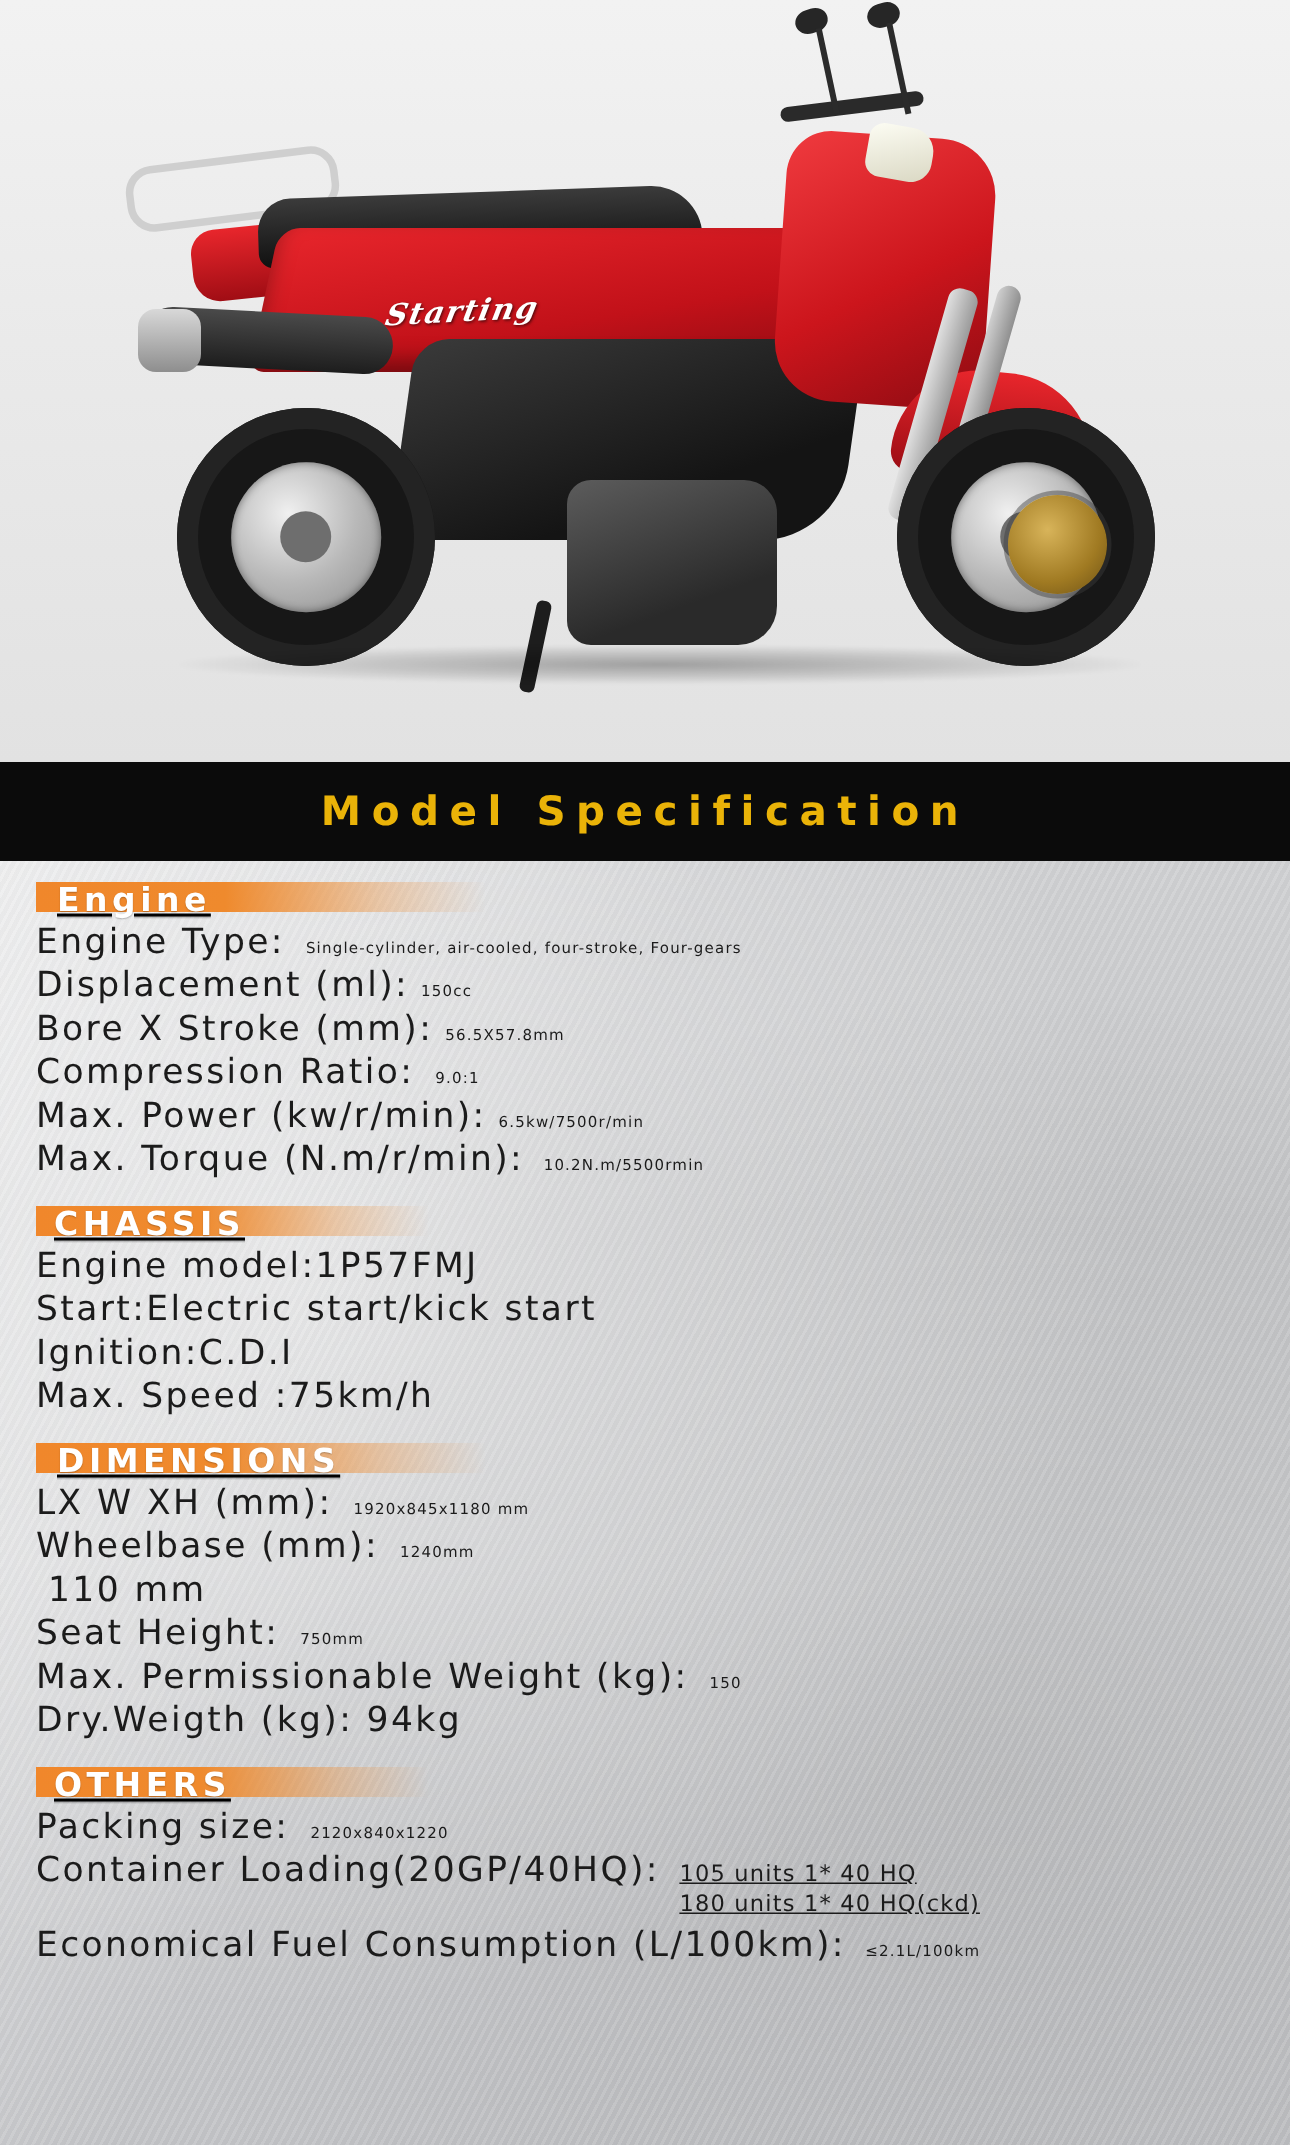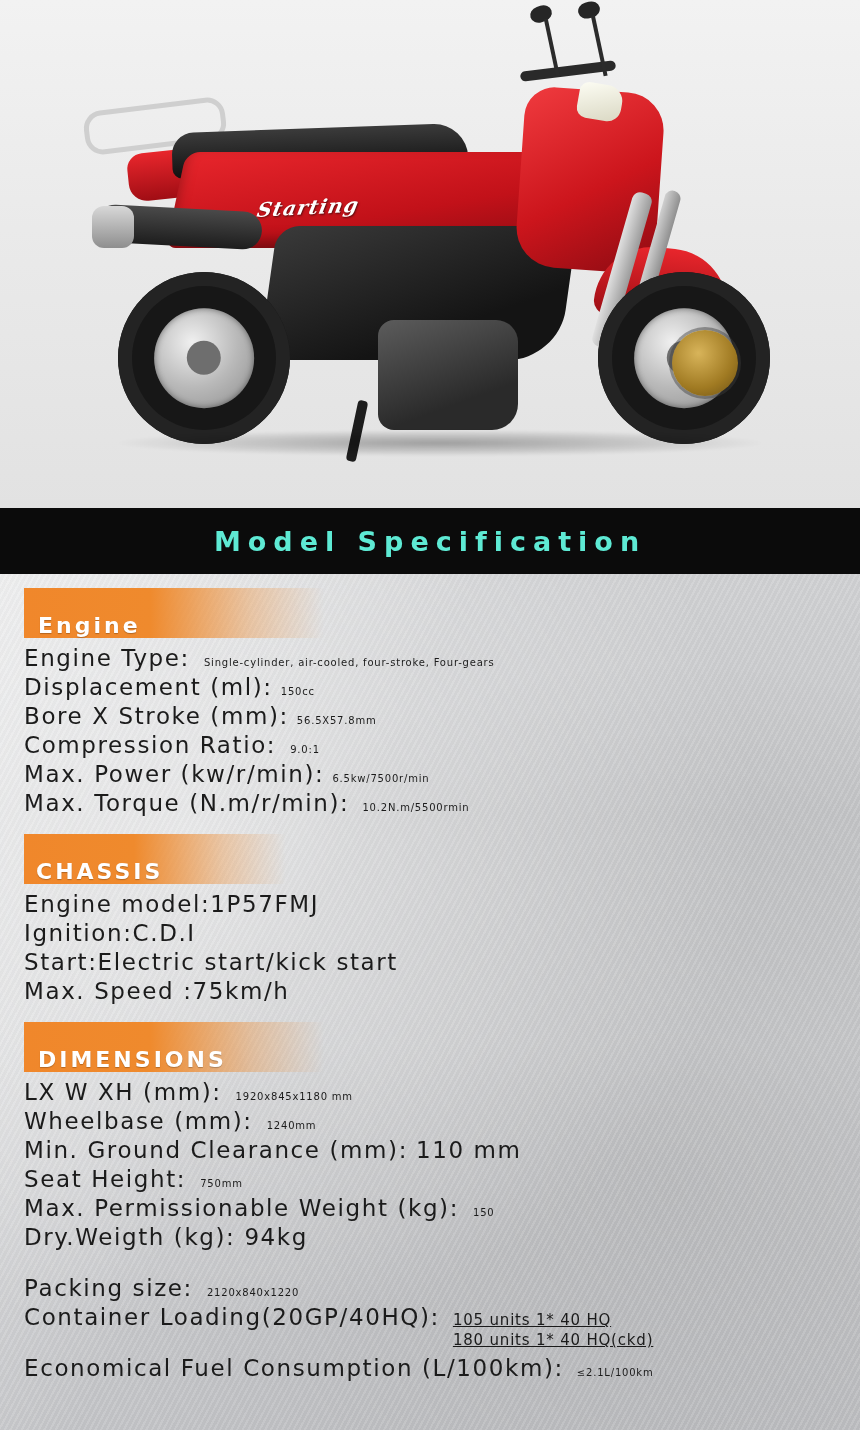--- a/index.html
+++ b/index.html
@@ -246,21 +246,21 @@
   .title-bar {
     position: relative;
     width: 860px;
     height: 66px;
     background: #0b0b0b;
     display: flex;
     align-items: center;
     justify-content: center;
   }
   .title-bar .title-text {
-    color: #5eead4;
+    color: #eab308;
     font-size: 27px;
     font-weight: bold;
     letter-spacing: 7px;
     font-family: "DejaVu Sans", sans-serif;
   }
 
   
   .spec-body {
     position: relative;
     width: 860px;
@@ -279,27 +279,28 @@
       repeating-linear-gradient(118deg, rgba(255,255,255,0.10) 0px, rgba(255,255,255,0.10) 2px, rgba(0,0,0,0.015) 2px, rgba(0,0,0,0.015) 5px),
       radial-gradient(ellipse at 22% 30%, rgba(255,255,255,0.5) 0%, rgba(255,255,255,0) 60%),
       radial-gradient(ellipse at 78% 72%, rgba(0,0,0,0.08) 0%, rgba(0,0,0,0) 62%);
     pointer-events: none;
   }
   .section { position: relative; z-index: 2; }
 
   .sec-head {
     position: relative;
     margin: 0 0 0 24px;
-    height: 50px;
+    height: 20px;
     width: 300px;
     display: flex;
-    align-items: flex-end;
+    align-items: flex-start;
     padding-left: 14px;
     box-sizing: border-box;
     background: linear-gradient(90deg, #f0872b 0%, #ef8a2d 42%, rgba(239,138,45,0.35) 76%, rgba(239,138,45,0) 100%);
+    text-decoration: underline;
   }
   .sec-head.w-short { width: 262px; padding-left: 12px; }
   .sec-head .sec-title {
     color: #ffffff;
     font-size: 22px;
     font-weight: bold;
     letter-spacing: 3px;
     text-shadow: 0 1px 1px rgba(0,0,0,0.25);
   }
 
@@ -422,24 +423,24 @@
 
     <div class="section">
       <div class="sec-head w-short">
         <span class="sec-title">CHASSIS</span>
       </div>
       <div class="rows">
         <div class="row">
           <span class="lbl">Engine model:1P57FMJ</span>
         </div>
         <div class="row">
+          <span class="lbl">Start:Electric start/kick start</span>
+        </div>
+        <div class="row">
           <span class="lbl">Ignition:C.D.I</span>
-        </div>
-        <div class="row">
-          <span class="lbl">Start:Electric start/kick start</span>
         </div>
         <div class="row">
           <span class="lbl">Max. Speed :75km/h</span>
         </div>
       </div>
     </div>
 
     <div class="sec-gap"></div>
 
     <div class="section">
@@ -449,40 +450,42 @@
       <div class="rows">
         <div class="row">
           <span class="lbl">LX W XH (mm):</span>
           <span class="val gap-md">1920x845x1180 mm</span>
         </div>
         <div class="row">
           <span class="lbl">Wheelbase (mm):</span>
           <span class="val gap-md">1240mm</span>
         </div>
         <div class="row">
-          <span class="lbl">Min. Ground Clearance (mm):</span>
           <span class="val big gap-sm">110 mm</span>
         </div>
         <div class="row">
           <span class="lbl">Seat Height:</span>
           <span class="val gap-md">750mm</span>
         </div>
         <div class="row">
           <span class="lbl">Max. Permissionable Weight (kg):</span>
           <span class="val gap-md">150</span>
         </div>
         <div class="row">
           <span class="lbl">Dry.Weigth (kg): 94kg</span>
         </div>
       </div>
     </div>
 
     <div class="sec-gap"></div>
 
     <div class="section">
+      <div class="sec-head w-short">
+        <span class="sec-title">OTHERS</span>
+      </div>
       <div class="rows">
         <div class="row">
           <span class="lbl">Packing size:</span>
           <span class="val gap-md">2120x840x1220</span>
         </div>
         <div class="row">
           <span class="lbl">Container Loading(20GP/40HQ):</span>
           <span class="two-line gap-0" style="white-space:pre-line;">105 units 1* 40 HQ
 180 units 1* 40 HQ(ckd)</span>
         </div>

